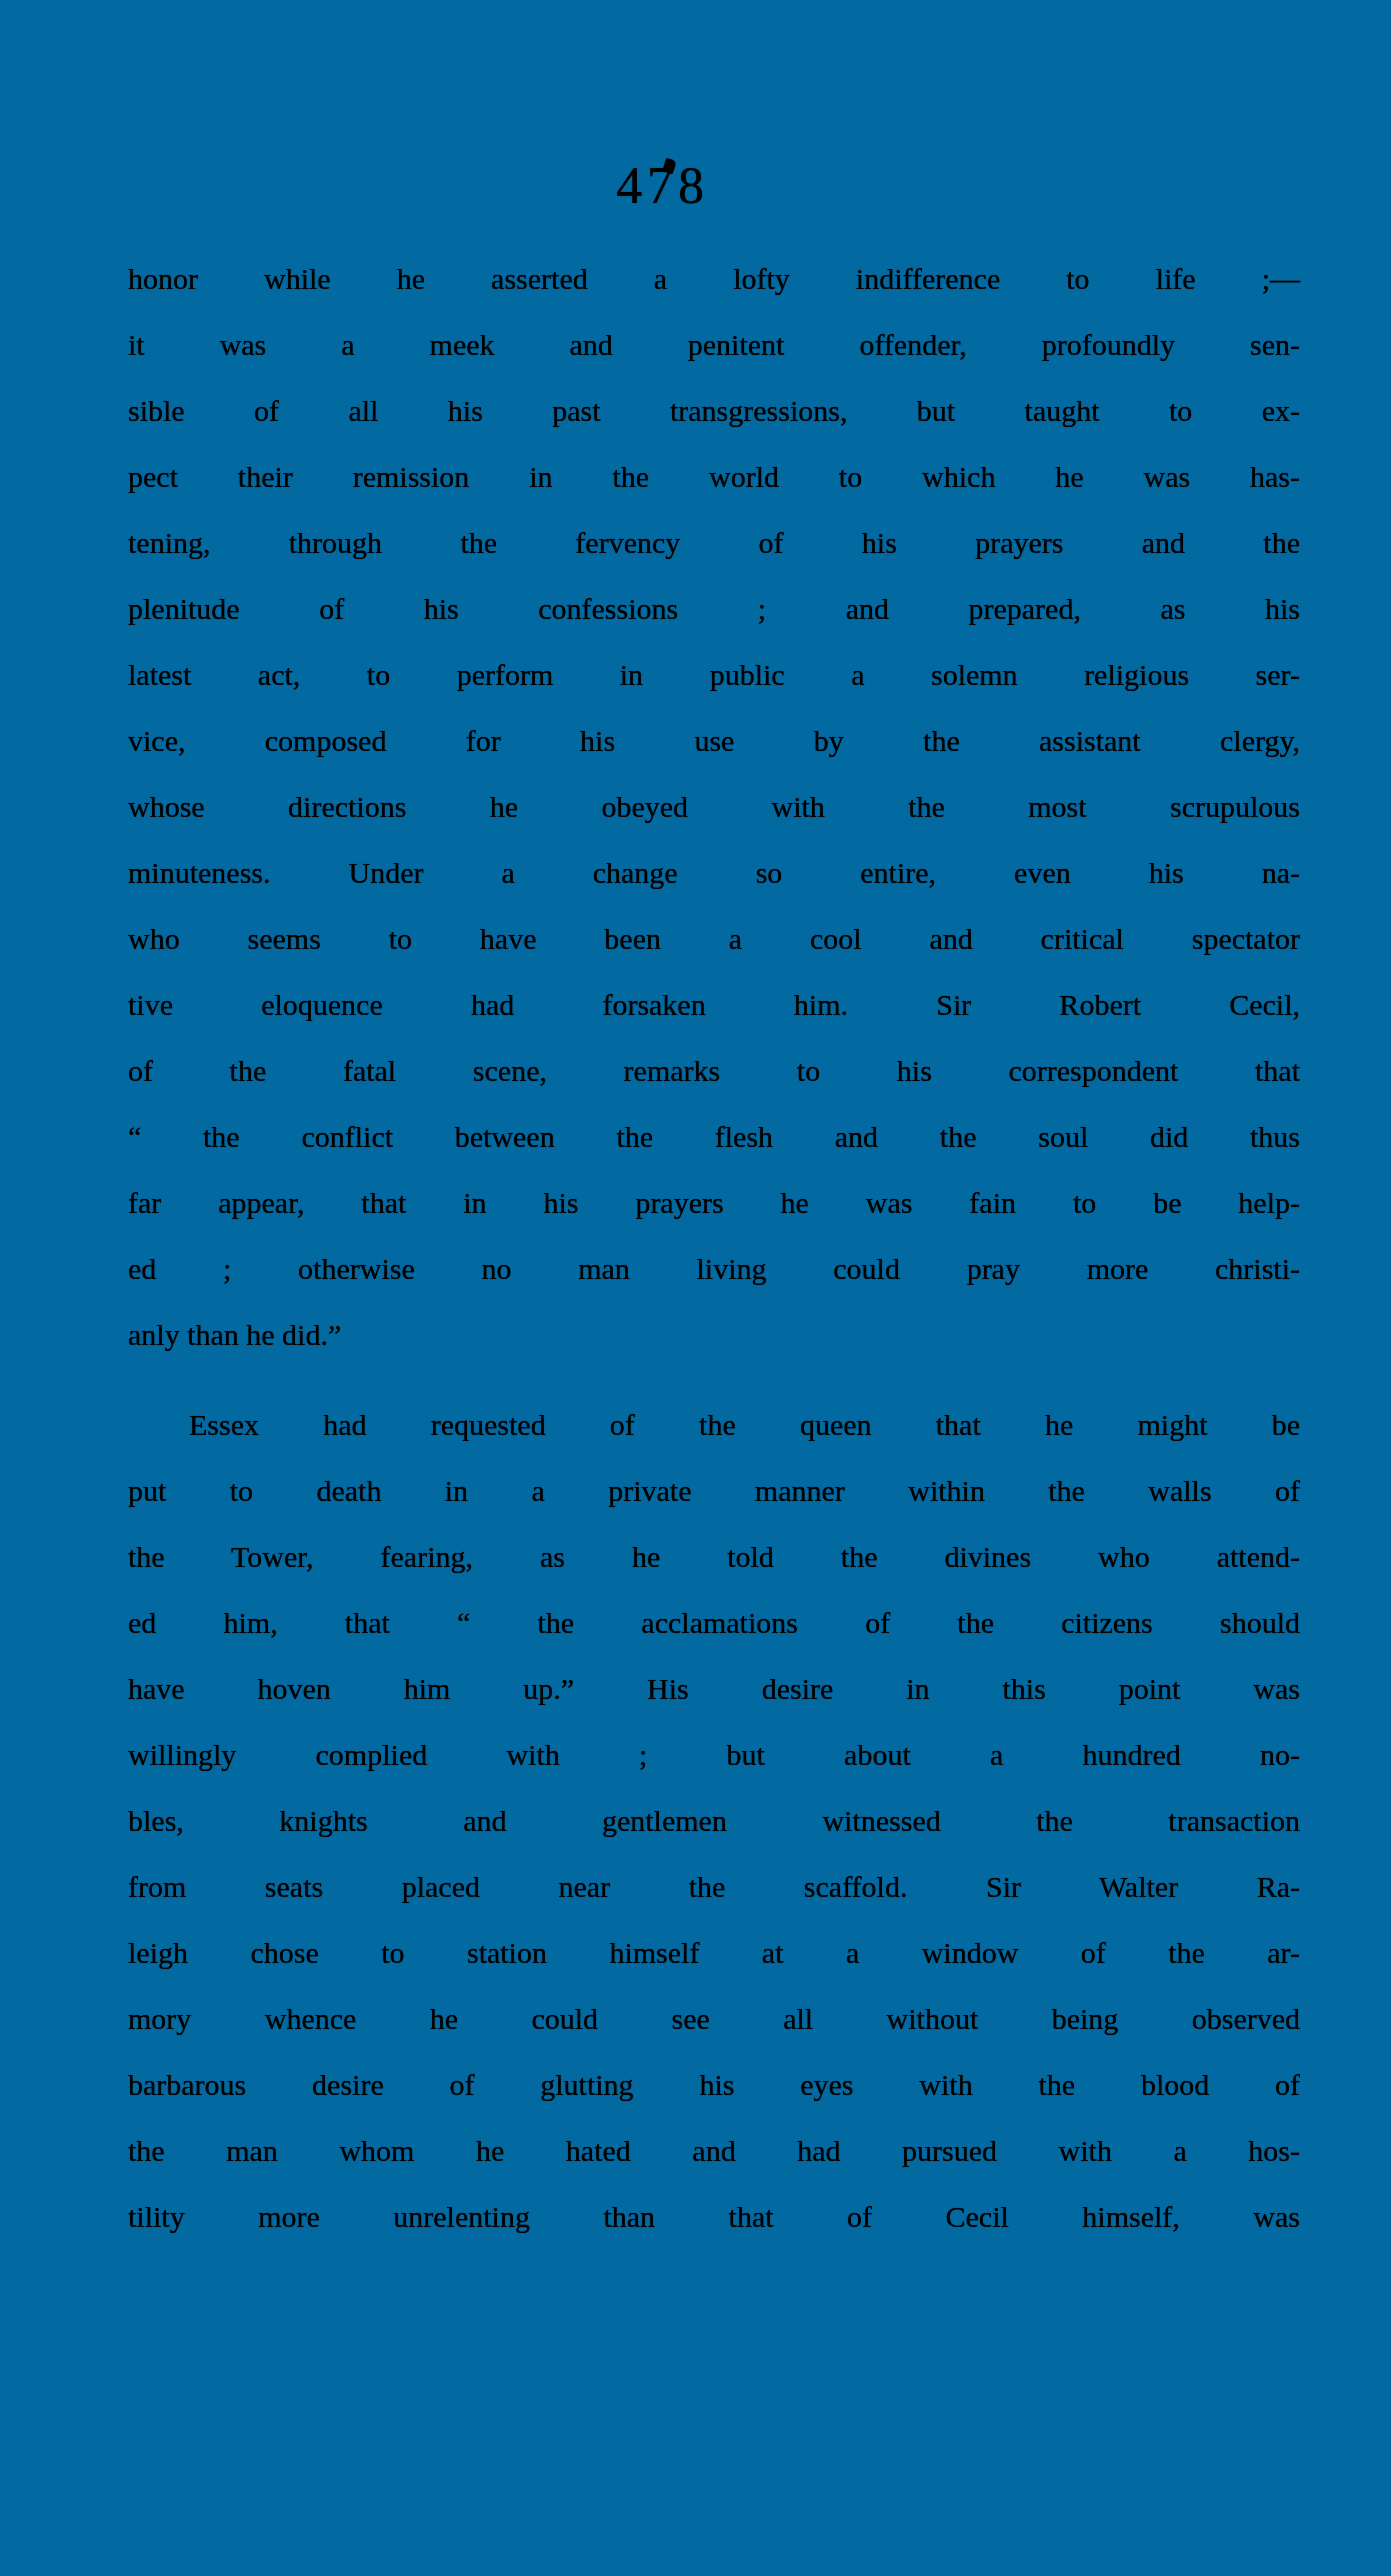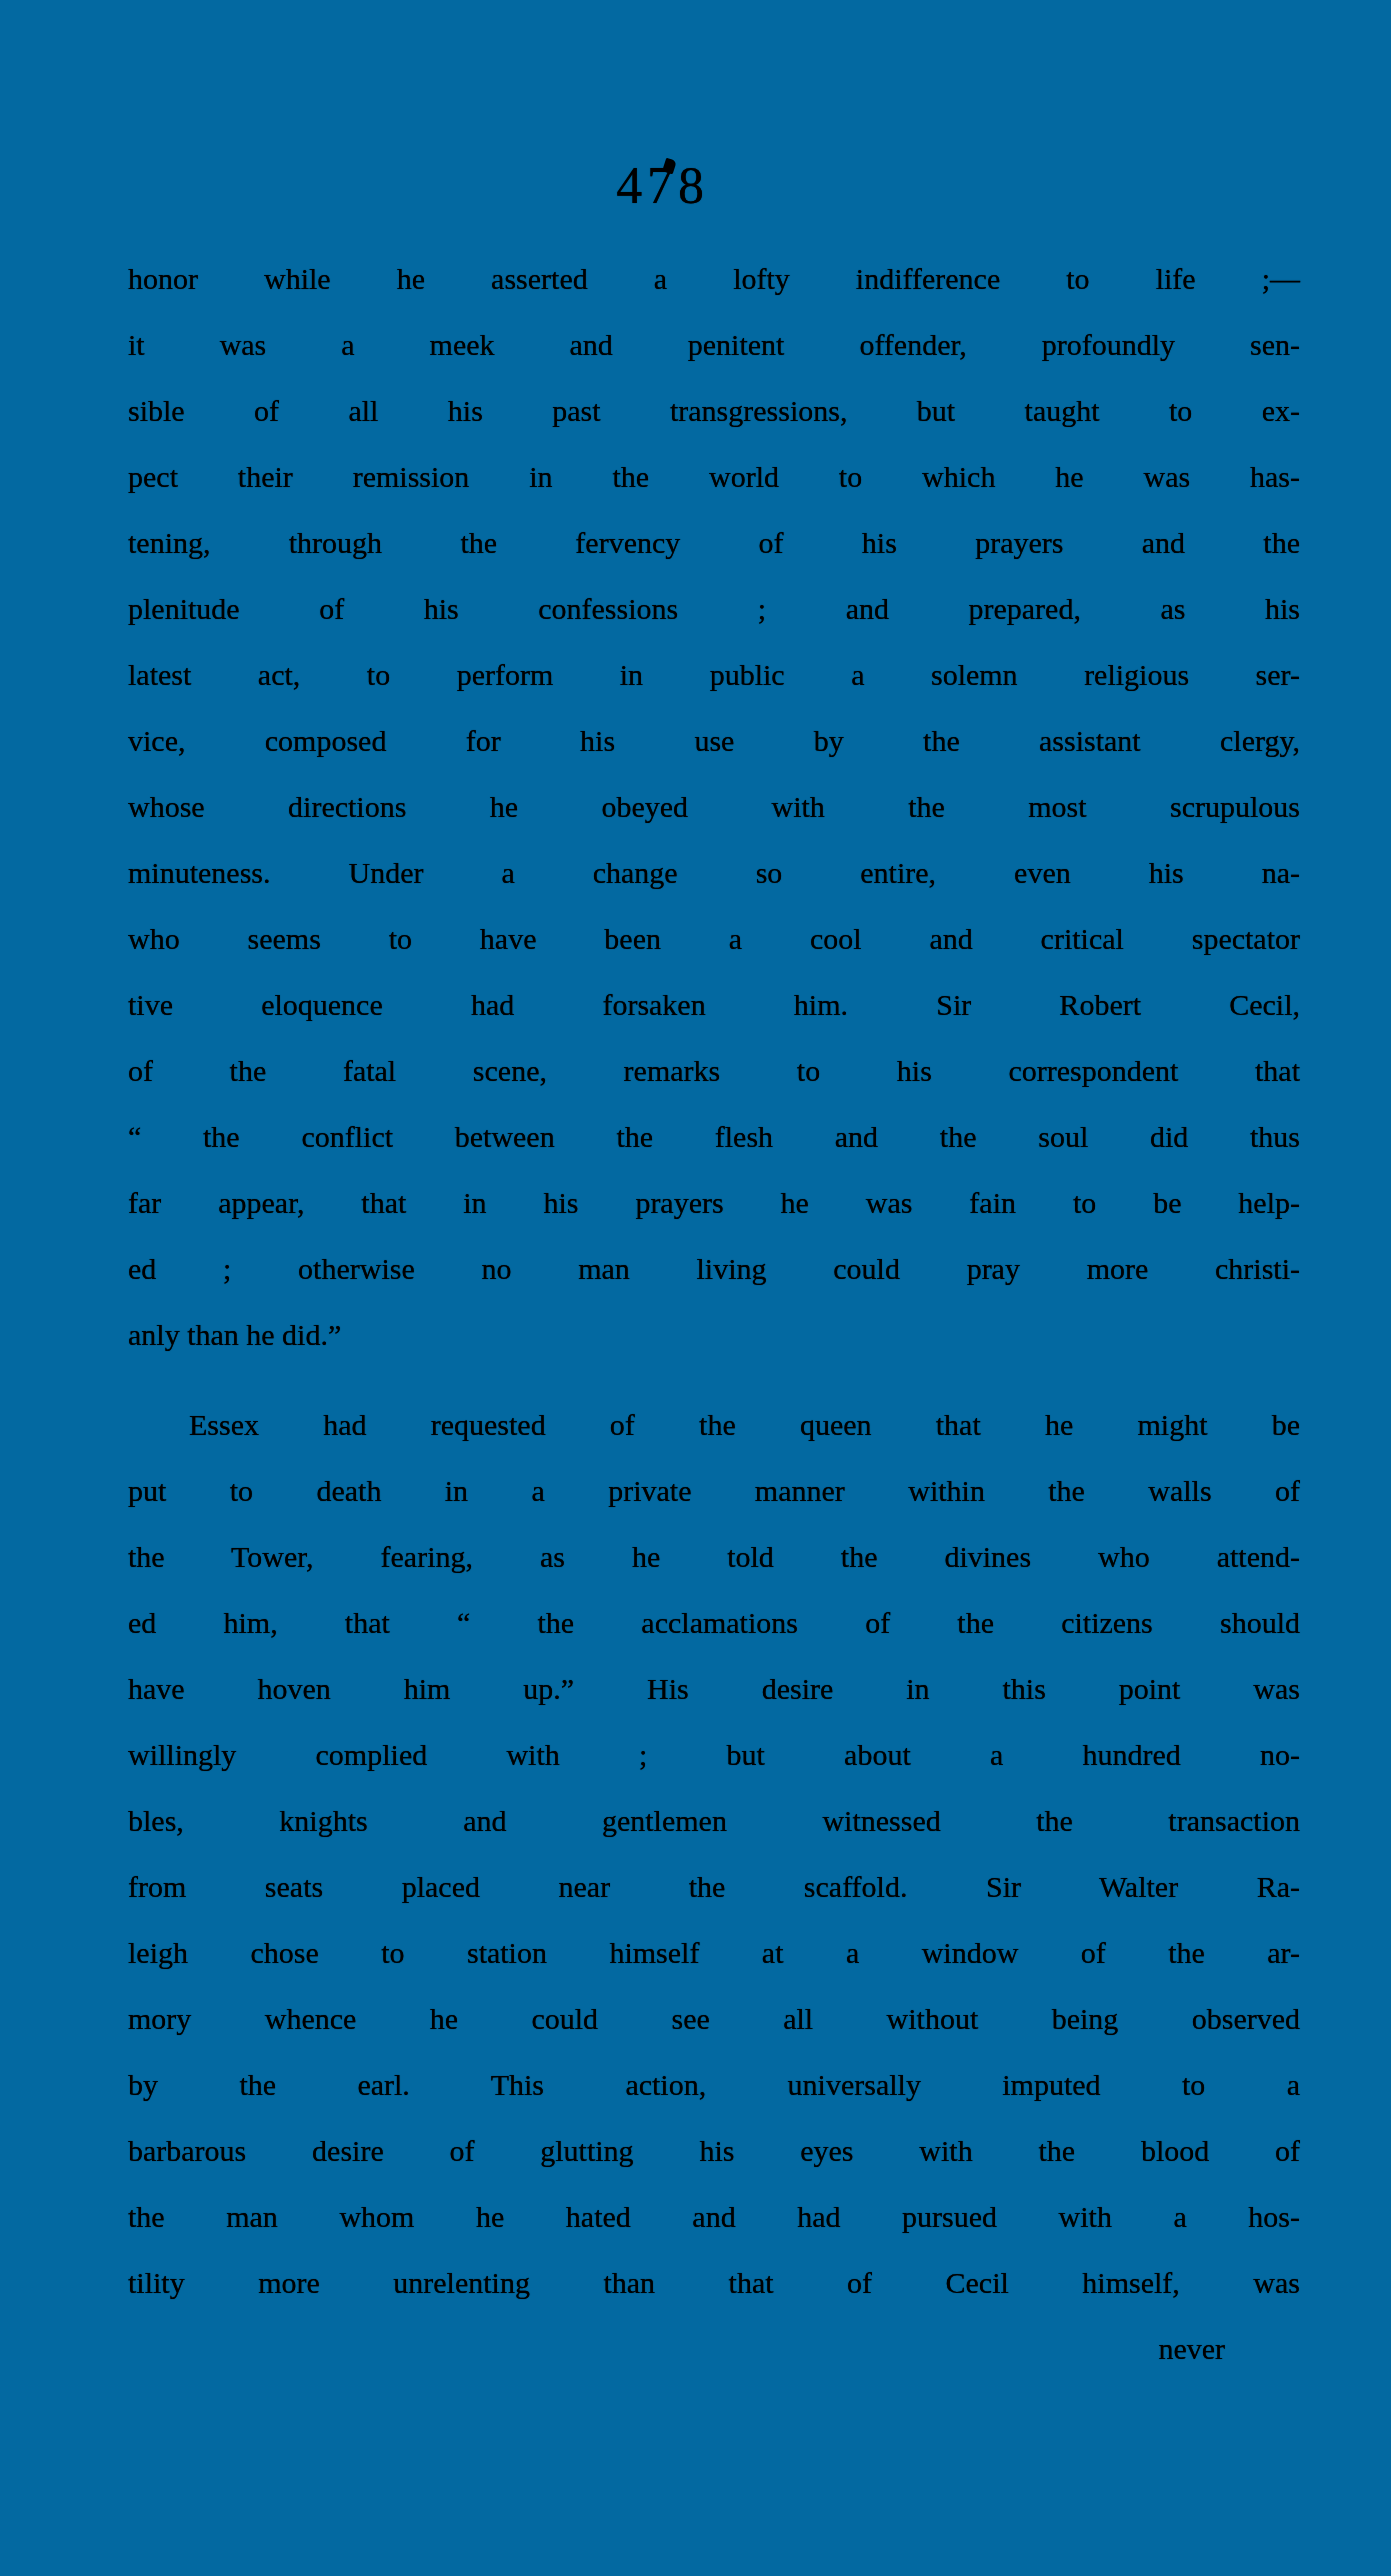--- a/index.html
+++ b/index.html
@@ -99,21 +99,19 @@
     <div class="line indent">Essex had requested of the queen that he might be</div>
     <div class="line">put to death in a private manner within the walls of</div>
     <div class="line">the Tower, fearing, as he told the divines who attend-</div>
     <div class="line">ed him, that “ the acclamations of the citizens should</div>
     <div class="line">have hoven him up.”  His desire in this point was</div>
     <div class="line">willingly complied with ; but about a hundred no-</div>
     <div class="line">bles, knights and gentlemen witnessed the transaction</div>
     <div class="line">from seats placed near the scaffold.  Sir Walter Ra-</div>
     <div class="line">leigh chose to station himself at a window of the ar-</div>
     <div class="line">mory whence he could see all without being observed</div>
-    <div class="line">by the earl.  This action, universally imputed to a</div>
     <div class="line">barbarous desire of glutting his eyes with the blood of</div>
     <div class="line">the man whom he hated and had pursued with a hos-</div>
     <div class="line">tility more unrelenting than that of Cecil himself, was</div>
-    <div class="line catchword">never</div>
   </div>
 
 </div>
 
 
 </body></html>

